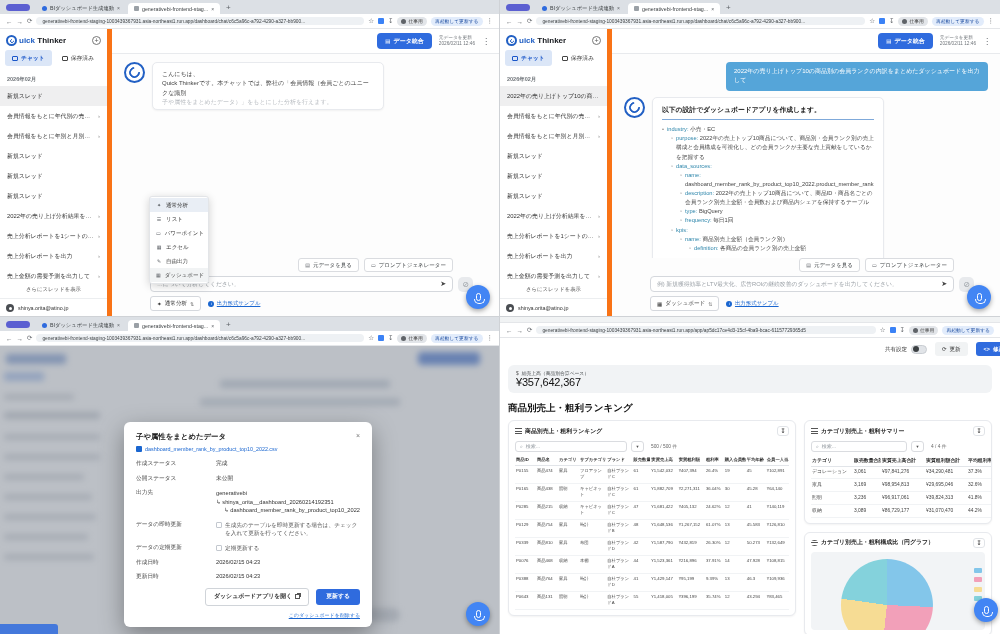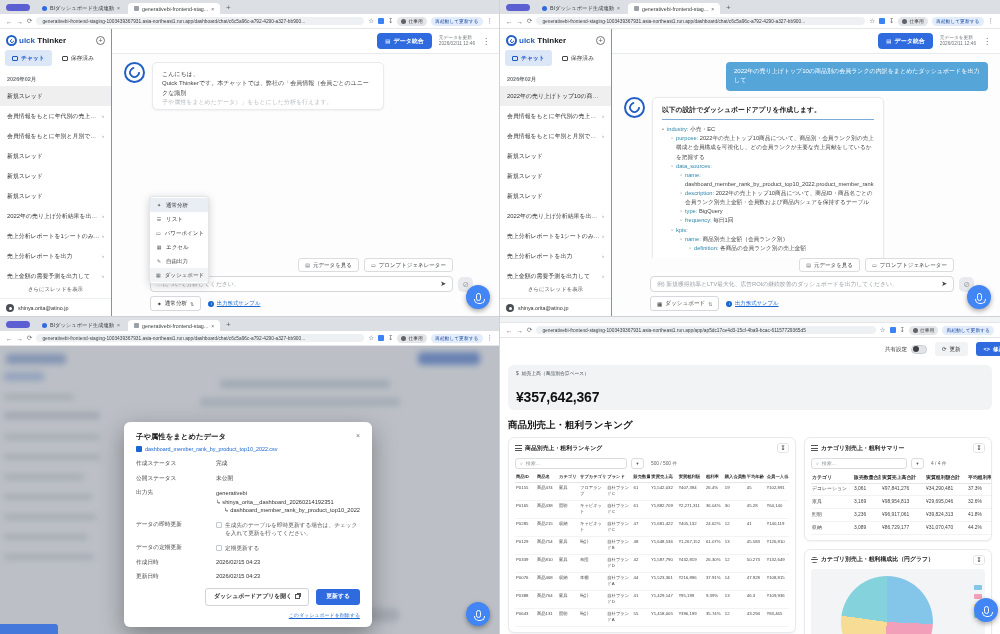--- a/index.html
+++ b/index.html
@@ -22,21 +22,21 @@
 .urlbar{height:15px;background:#fff;display:flex;align-items:center;gap:4px;padding:0 6px;border-bottom:1px solid #e4e6e9}
 .navi{font-size:6.5px;color:#5f6368;flex:none}
 .urlpill{flex:1;min-width:0;background:#eef1f4;border-radius:7px;font-size:4.8px;color:#3c4043;padding:1.5px 6px;white-space:nowrap;overflow:hidden;display:flex;gap:3px;align-items:center}
 .extsq{width:6px;height:6px;background:#3b82f6;border-radius:1px;flex:none}
 .chip{font-size:4.8px;border-radius:6px;padding:1.5px 4px;white-space:nowrap;flex:none;display:flex;gap:2px;align-items:center}
 .chip.prof{background:#e2e5e9;color:#333}
 .chip.restart{background:#e2ecfb;color:#17489e}
 .avadot{width:5px;height:5px;border-radius:50%;background:#5f6368}
 
 .app{position:relative;height:288px;display:flex;background:#fff}
-.sb{width:112px;border-right:1px solid #f97316;display:flex;flex-direction:column;flex:none;overflow:hidden}
+.sb{width:112px;border-right:5px solid #f97316;display:flex;flex-direction:column;flex:none;overflow:hidden}
 .sb-logo{display:flex;align-items:center;gap:2px;padding:6px 6px 4px}
 .qmark{width:11px;height:11px;border-radius:50%;border:2.4px solid #2260c4;position:relative;flex:none}
 .qmark::after{content:"";position:absolute;inset:1.5px;border-radius:50%;border:1.6px solid #2260c4;border-top-color:transparent;transform:rotate(40deg)}
 .logo-t{font-size:8px;font-weight:bold;color:#15181d;white-space:nowrap}
 .logo-t b{color:#2260c4}
 .plusbtn{margin-left:auto;width:9px;height:9px;border-radius:50%;border:1px solid #777;color:#555;font-size:7px;line-height:7px;text-align:center;flex:none}
 .sb-tabs{display:flex;gap:3px;padding:0 5px 5px}
 .sbtab{font-size:5.8px;padding:2.5px 6px;border-radius:3px;color:#444;display:flex;gap:3px;align-items:center;border:1px solid transparent}
 .sbtab .ic{width:6px;height:5px;border:1px solid currentColor;border-radius:1px}
 .sbtab.on{background:#dbe6f7;color:#1a56c9;font-weight:bold}
@@ -119,21 +119,21 @@
 .share{font-size:5.5px;color:#333;display:flex;gap:4px;align-items:center}
 .tgl{width:16px;height:9px;border-radius:5px;background:#e1e4e8;position:relative;border:1px solid #c9cdd2}
 .tgl::after{content:"";position:absolute;left:1px;top:0.8px;width:6px;height:6px;border-radius:50%;background:#3c4043}
 .gbtn{background:#f1f3f4;border-radius:3px;font-size:5.5px;color:#333;padding:3.5px 7px;display:flex;gap:3px;align-items:center;white-space:nowrap}
 .editbtn{background:#2f6bde;color:#fff;border-radius:3px;font-size:5.5px;font-weight:bold;padding:3.5px 8px;display:flex;gap:3px;white-space:nowrap;margin-right:-14px}
 .dbody{padding:5px 8px 0;background:#fff}
 .kpirow{display:flex;gap:8px}
 .kpi{flex:1;min-width:0;background:#f1f3f5;border-radius:6px;padding:5px 8px}
 .kpi .kl{font-size:4.8px;color:#3c4043;display:flex;gap:3px;align-items:center;white-space:nowrap;overflow:hidden}
 .kpi .kic{font-size:4.8px;color:#555;flex:none}
-.kpi .kv{font-size:14px;font-weight:bold;color:#111;margin-top:13px;letter-spacing:-.2px;white-space:nowrap}
+.kpi .kv{font-size:11px;font-weight:normal;color:#111;margin-top:0;letter-spacing:-.2px;white-space:nowrap}
 .sect{font-size:9.5px;font-weight:bold;color:#111;margin:9px 0 5px}
 .cards{display:flex;gap:8px;align-items:flex-start}
 .dcard{background:#fff;border:1px solid #e8eaee;border-radius:6px;box-shadow:0 1px 2px rgba(0,0,0,.05);padding:5px 6px;min-width:0}
 .dcard.left{width:288px;flex:none}
 .rcol{flex:1;display:flex;flex-direction:column;gap:8px;min-width:0}
 .dc-title{display:flex;align-items:center;gap:3px;font-size:5.9px;font-weight:bold;color:#222;white-space:nowrap;overflow:hidden}
 .grid-ic{width:7px;height:6px;flex:none;background:
  linear-gradient(#555,#555) 0 0/7px 1px no-repeat,
  linear-gradient(#555,#555) 0 2.5px/7px 1px no-repeat,
  linear-gradient(#555,#555) 0 5px/7px 1px no-repeat}

